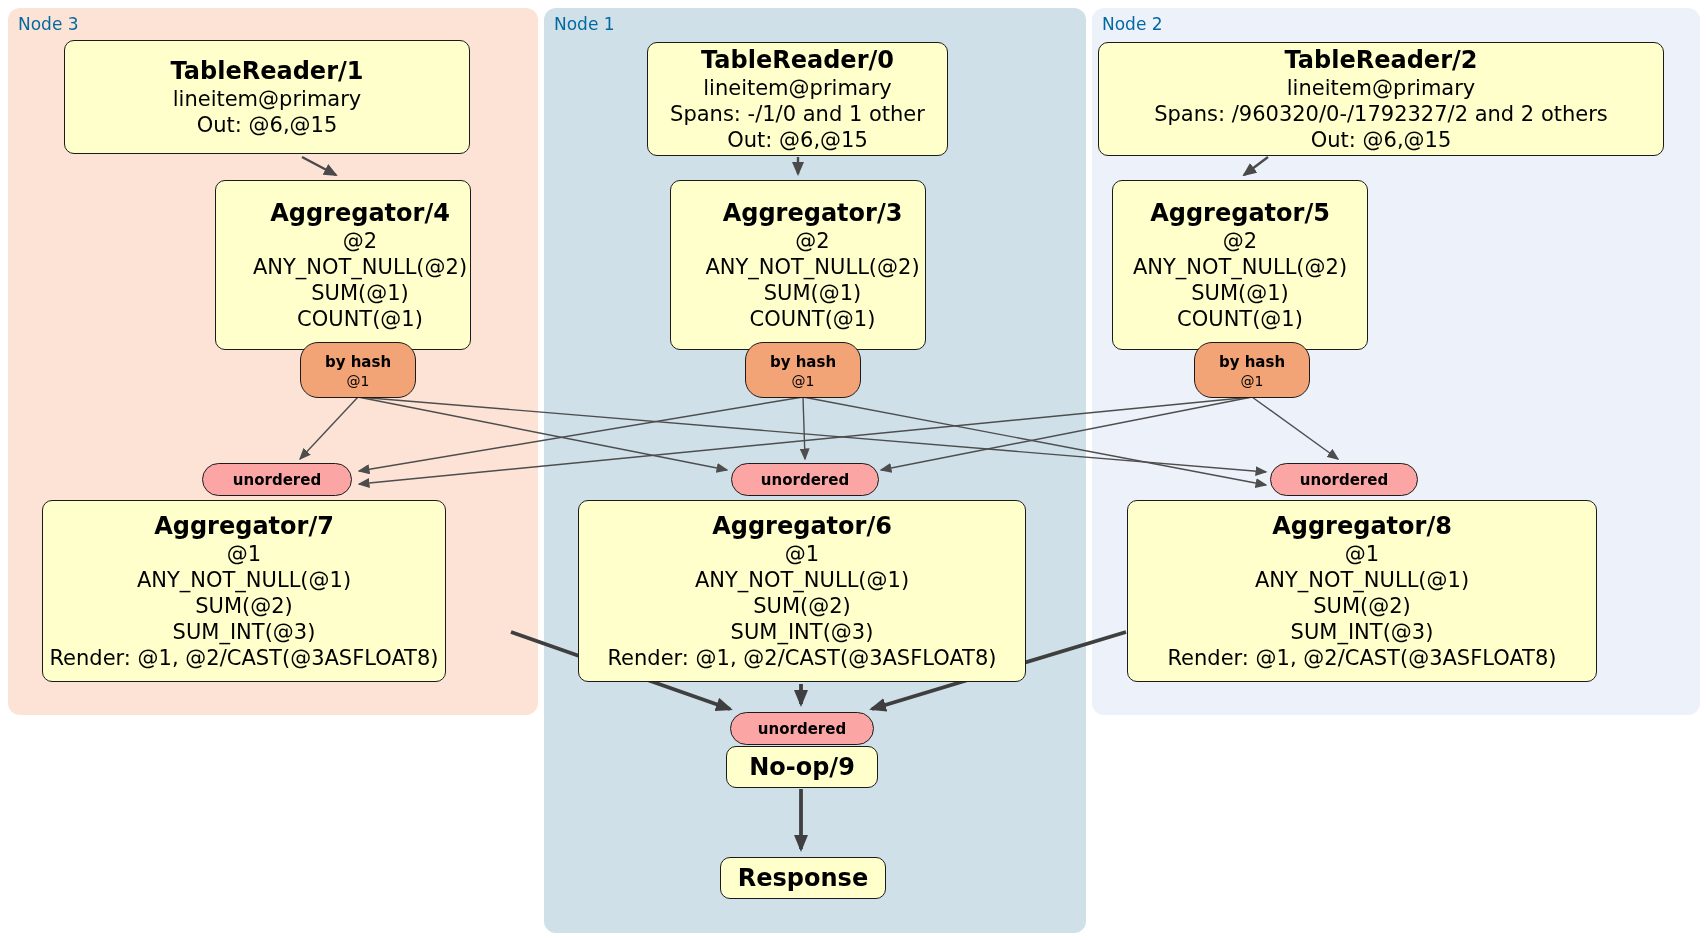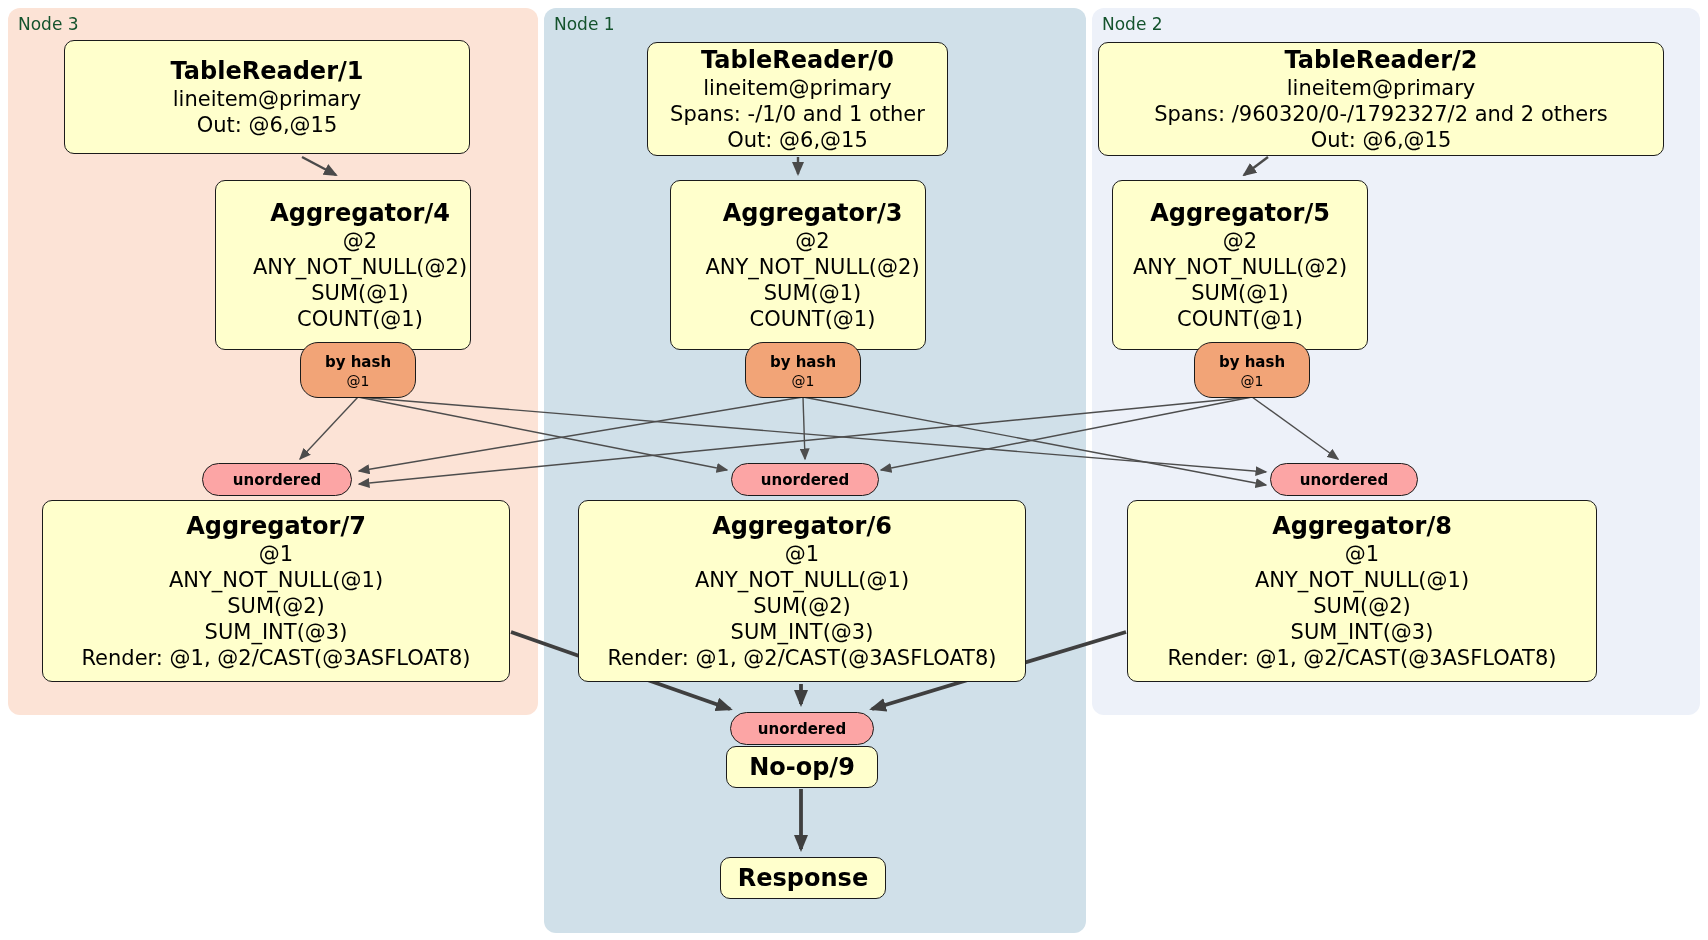--- a/index.html
+++ b/index.html
@@ -8,21 +8,21 @@
     width:1708px;height:940px;
     background:#ffffff;
     font-family:"DejaVu Sans","Liberation Sans",sans-serif;
     color:#000;
     overflow:hidden;
   }
   .region{position:absolute;border-radius:12px;}
   .region-n3{background:#fce3d6;}
   .region-n1{background:#d0e0e9;}
   .region-n2{background:#edf1f9;}
-  .region-label{position:absolute;left:10px;top:6px;font-size:17px;color:#14532d;white-space:nowrap;}
+  .region-label{position:absolute;left:10px;top:6px;font-size:17px;color:#0369a1;white-space:nowrap;}
   .edges{position:absolute;left:0;top:0;z-index:2;}
   .box{
     position:absolute;z-index:3;
     background:#ffffcc;border:1.5px solid #1b1b1b;border-radius:10px;
     display:flex;flex-direction:column;align-items:center;justify-content:center;
     text-align:center;font-size:21px;line-height:26px;box-sizing:border-box;
     white-space:nowrap;
   }
   .box .title{font-weight:bold;font-size:24px;line-height:30px;}
   .badge{
@@ -102,21 +102,21 @@
     <div>SUM(@1)</div>
     <div>COUNT(@1)</div>
   </div>
   <div class="badge router" style="left:300px;top:342px;width:116px;height:56px;">
     <div class="blabel">by hash</div>
     <div class="detail">@1</div>
   </div>
   <div class="badge sync" style="left:202px;top:463px;width:150px;height:33px;">
     <div class="blabel">unordered</div>
   </div>
-  <div class="box" style="left:42px;top:500px;width:468px;height:182px;">
+  <div class="box" style="left:42px;top:500px;width:404px;height:182px;">
     <div class="title">Aggregator/7</div>
     <div>@1</div>
     <div>ANY_NOT_NULL(@1)</div>
     <div>SUM(@2)</div>
     <div>SUM_INT(@3)</div>
     <div>Render: @1, @2/CAST(@3ASFLOAT8)</div>
   </div>
 
   <div class="box" style="left:647px;top:42px;width:301px;height:114px;">
     <div class="title">TableReader/0</div>

